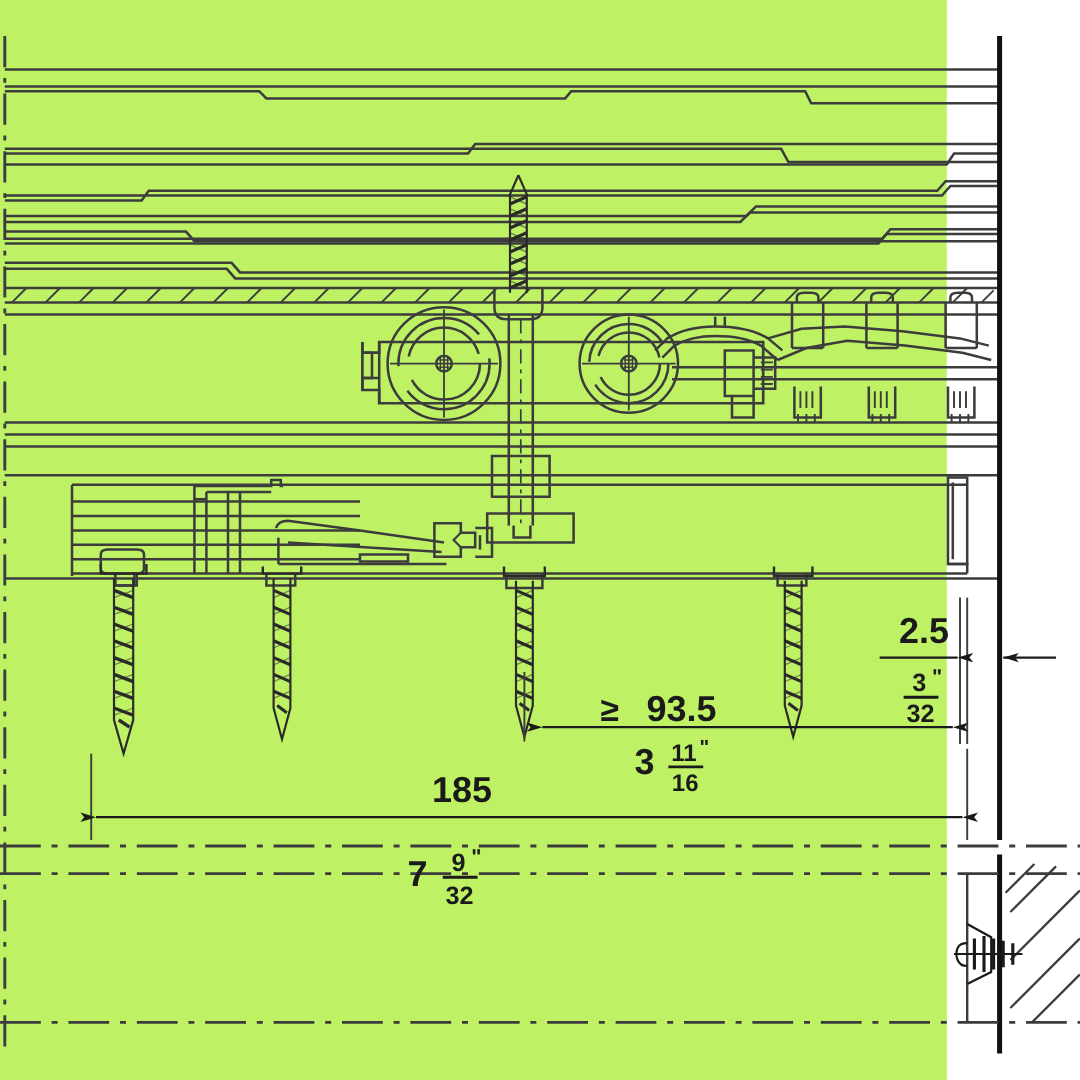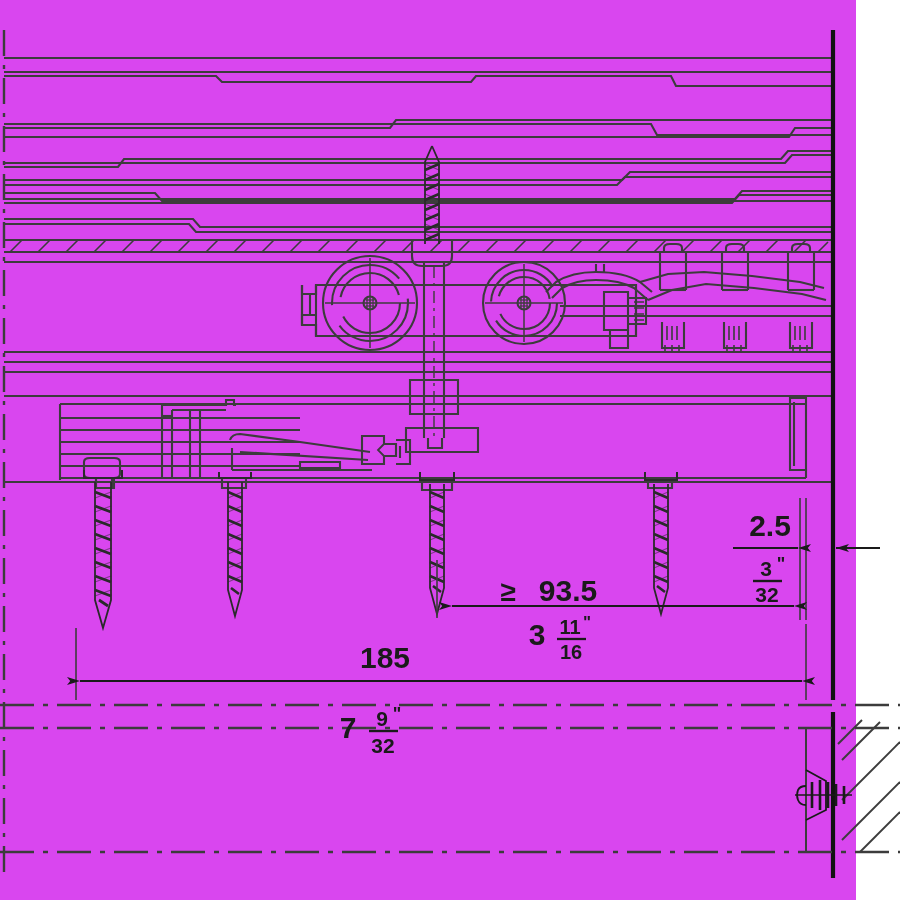--- a/index.html
+++ b/index.html
@@ -1,18 +1,18 @@
 <!DOCTYPE html>
 <html><head>
 <meta charset="utf-8">
 <style>
   html,body{margin:0;padding:0;background:#ffffff;}
   body{width:900px;height:900px;overflow:hidden;
        font-family:"Liberation Sans", sans-serif;}
-  #stage{position:relative;width:856px;height:900px;background:#d946ef;}
+  #stage{position:relative;width:789px;height:900px;background:#bef264;}
   svg#drawing{position:absolute;left:0;top:0;width:900px;height:900px;}
   .dimtext{font-family:"Liberation Sans", sans-serif;font-weight:bold;fill:#1a1a1a;}
 </style>
 </head>
 <body>
 
 <div id="stage">
 <svg id="drawing" viewBox="0 0 900 900" xmlns="http://www.w3.org/2000/svg">
 
   <defs>

